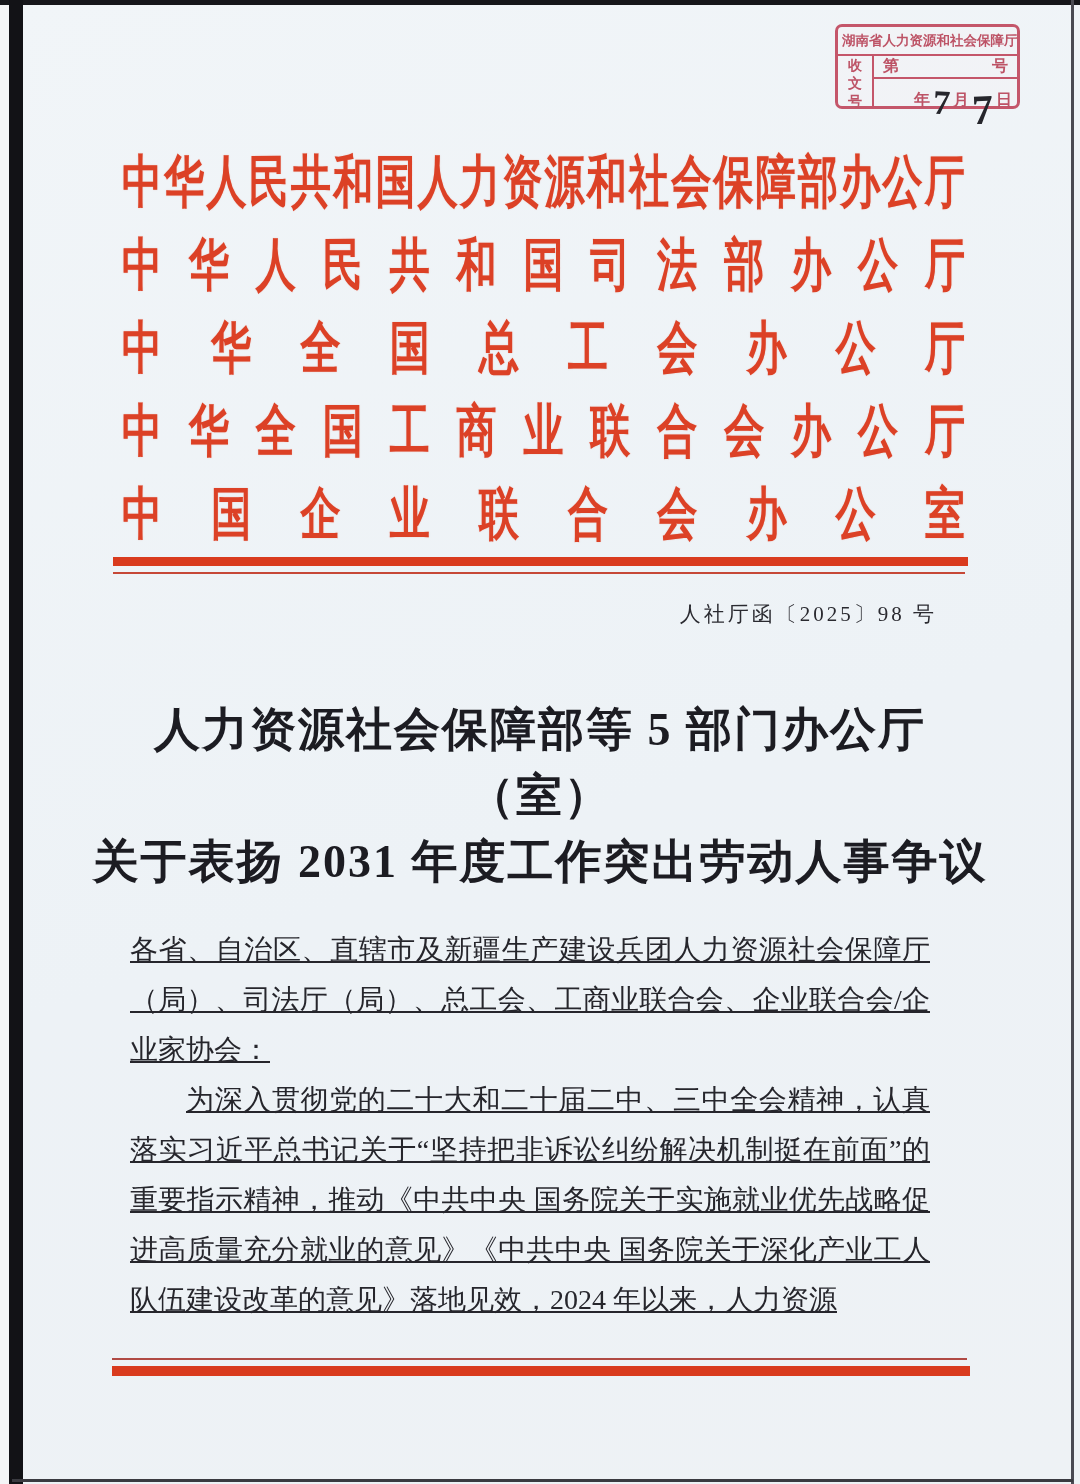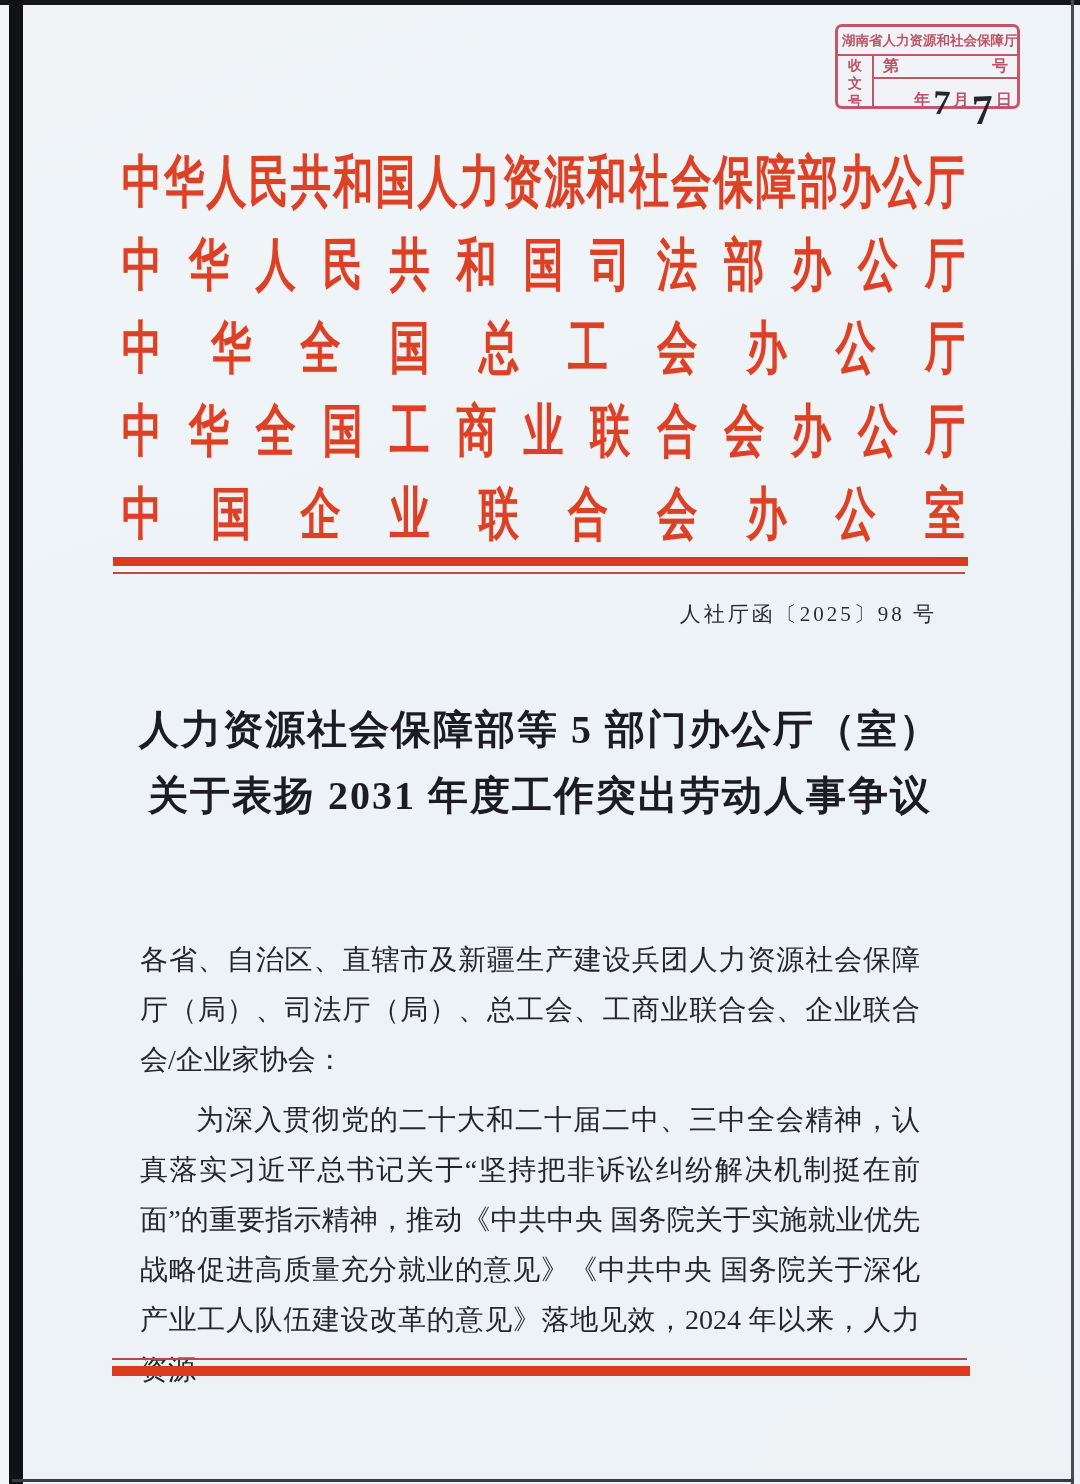--- a/index.html
+++ b/index.html
@@ -73,30 +73,30 @@
   
   .doc-number {
     position:absolute; left:113px; top:600px; width:824px;
     text-align:right; font-size:21px; color:#2a2a30; letter-spacing:3px;
   }
 
   
   .doc-title {
     position:absolute; left:90px; top:697px; width:900px;
     text-align:center; font-weight:700; color:#1c1c22;
-    font-size:40px; line-height:66px; letter-spacing:2px;
+    font-size:46px; line-height:66px; letter-spacing:2px;
   }
 
   
   .body-text {
     position:absolute; left:130px; top:925px; width:800px;
     font-size:28px; line-height:50px; color:#26262c;
     text-align:justify; text-justify:inter-ideograph;
   }
-  .body-text p { margin:10px; }
+  .body-text p { margin:0;text-decoration:underline; }
   .body-text .para { text-indent:2em; }
 </style>
 </head>
 <body>
 
 <div class="page">
 
   <div class="edge edge-left-outer"></div>
   <div class="edge edge-top"></div>
   <div class="edge edge-left"></div>

